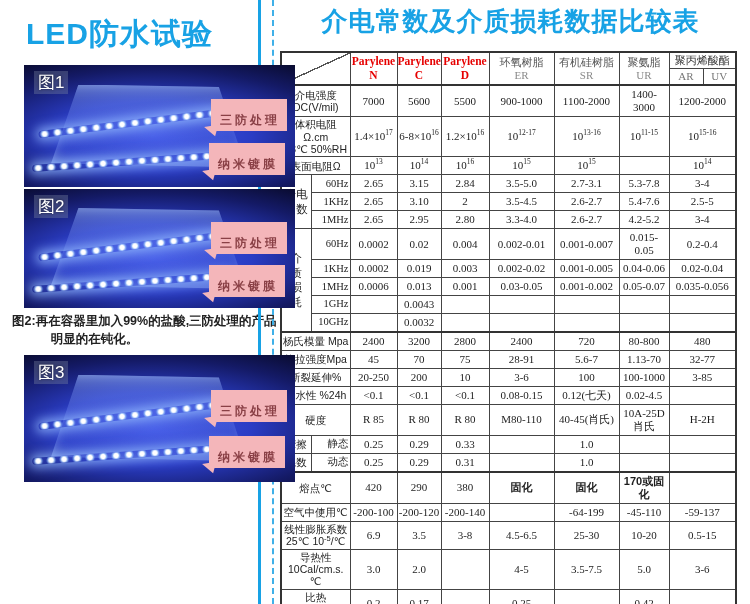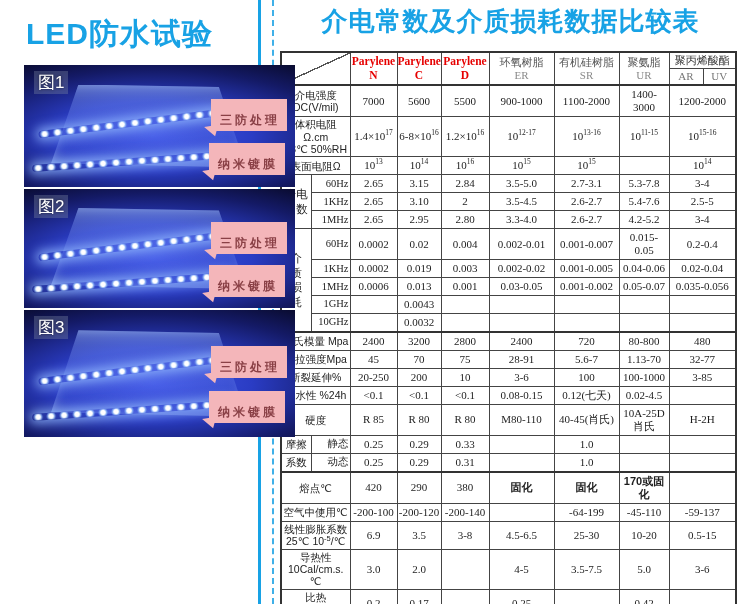--- a/index.html
+++ b/index.html
@@ -83,20 +83,21 @@
 
     <div class="figure">
       <div class="photo" style="height:119px">
         <div class="tray"></div>
         <div class="strip s1"></div>
         <div class="strip s2"></div>
         <span class="badge">图2</span>
         <span class="callout c1">三防处理</span>
         <span class="callout c2">纳米镀膜</span>
       </div>
+      <p class="caption"><span class="cap-prefix">图2:</span><span>再在容器里加入99%的盐酸,三防处理的产品明显的在钝化。</span></p>
     </div>
 
     <div class="figure">
       <div class="photo" style="height:127px">
         <div class="tray"></div>
         <div class="strip s1"></div>
         <div class="strip s2"></div>
         <span class="badge">图3</span>
         <span class="callout c1">三防处理</span>
         <span class="callout c2">纳米镀膜</span>

